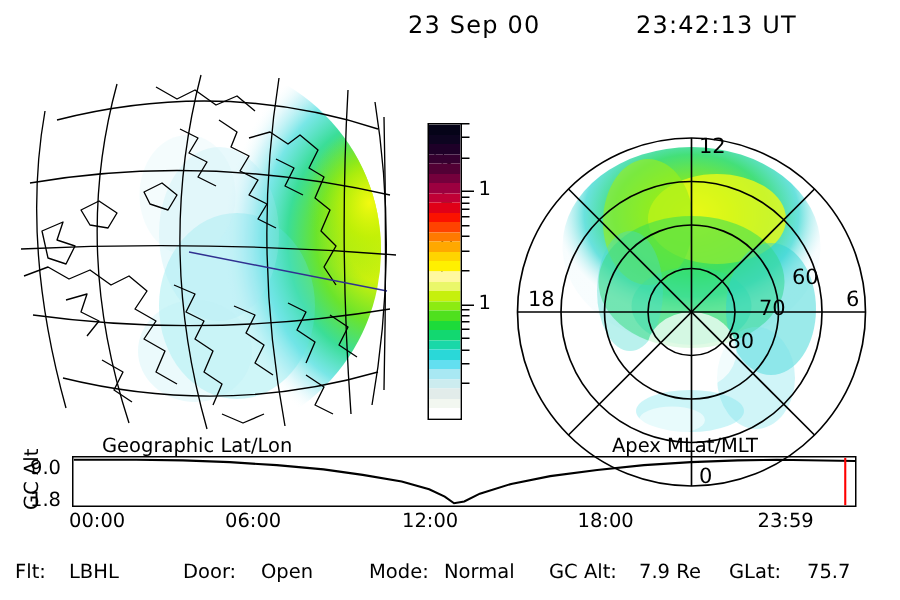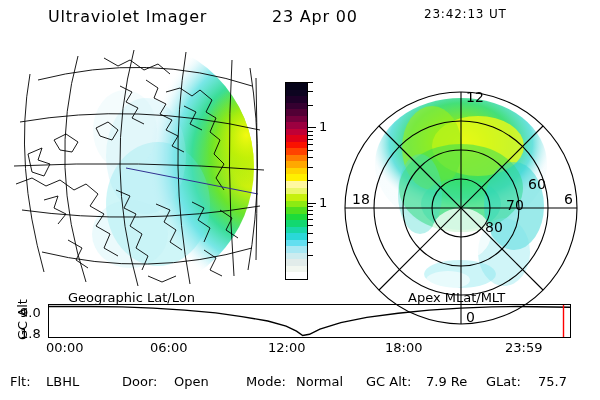--- a/index.html
+++ b/index.html
@@ -37,21 +37,21 @@
     font-size: 16px;
     letter-spacing: 0.8px;
   }
   #header-date {
     left: 272px; top: 7px;
     font-size: 16px;
     letter-spacing: 0.8px;
   }
   #header-time {
     left: 424px; top: 7px;
-    font-size: 12px;
+    font-size: 16px;
     letter-spacing: 0.8px;
   }
 
   
   #globe-panel {
     left: 8px; top: 44px; width: 258px; height: 246px;
     overflow: hidden;
   }
   #globe-svg { display: block; }
 
@@ -140,22 +140,21 @@
     font-size: 13px;
     white-space: pre;
   }
 </style>
 </head>
 <body>
 
 <div id="app">
 
   <div id="header-bar" class="abs">
-    <div id="header-title" class="abs mono-ui">Ultraviolet Imager</div>
-    <div id="header-date" class="abs mono-ui">23 Apr 00</div>
+    <div id="header-date" class="abs mono-ui">23 Sep 00</div>
     <div id="header-time" class="abs mono-ui">23:42:13 UT</div>
   </div>
 
   <div id="globe-panel" class="abs">
     <svg id="globe-svg" width="258" height="246" viewBox="0 0 258 246">
       <defs>
         <clipPath id="limbClip">
           <path d="M 228 6 A 150 150 0 0 0 228 240 A 118 118 0 0 1 228 6 Z"></path>
         </clipPath>
         <clipPath id="diskClip">

